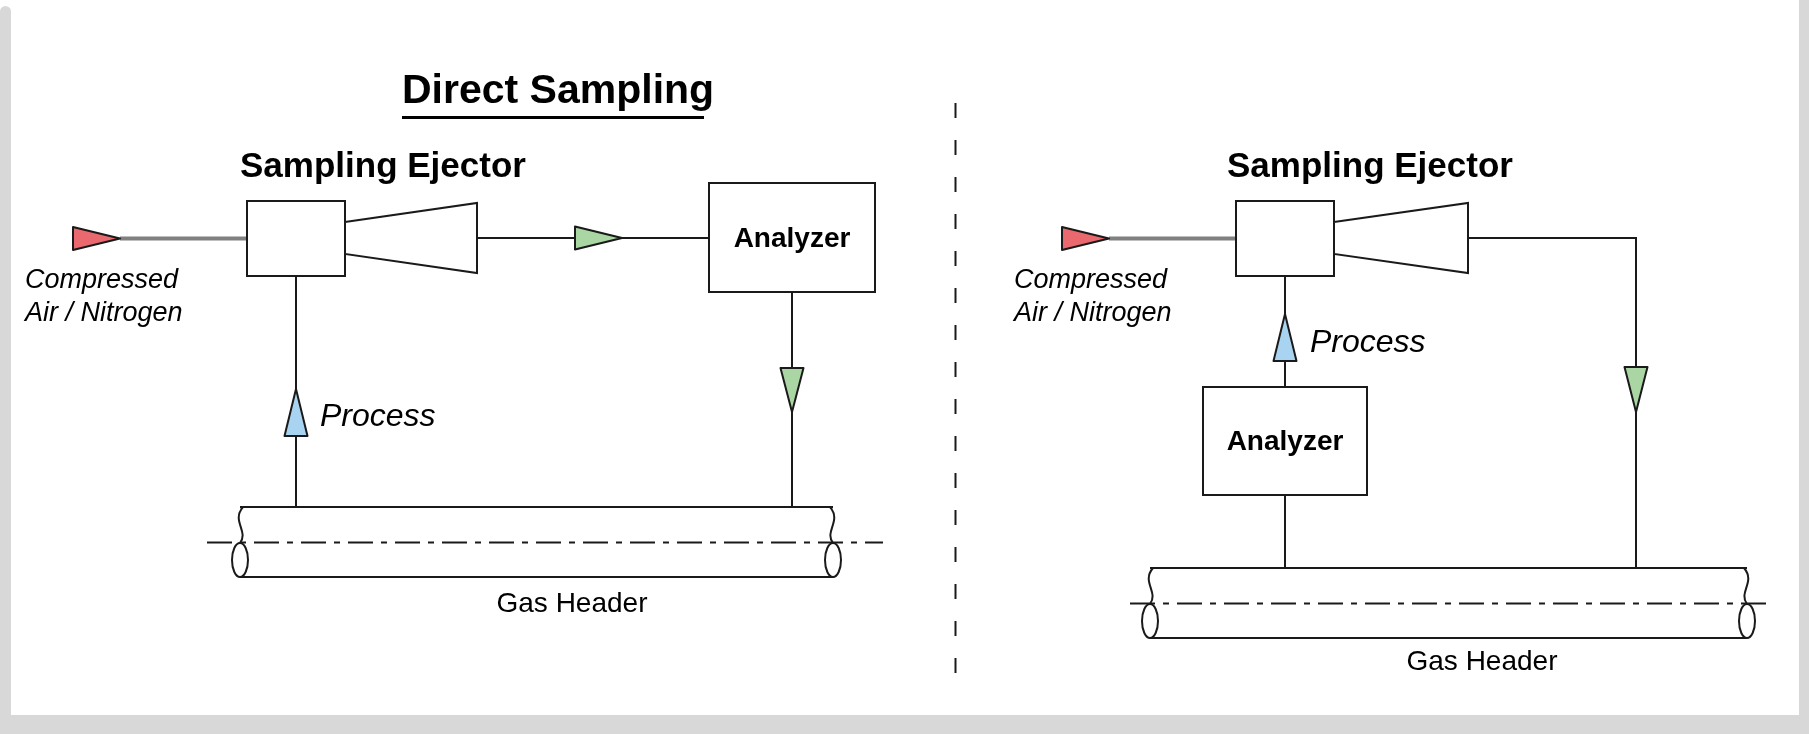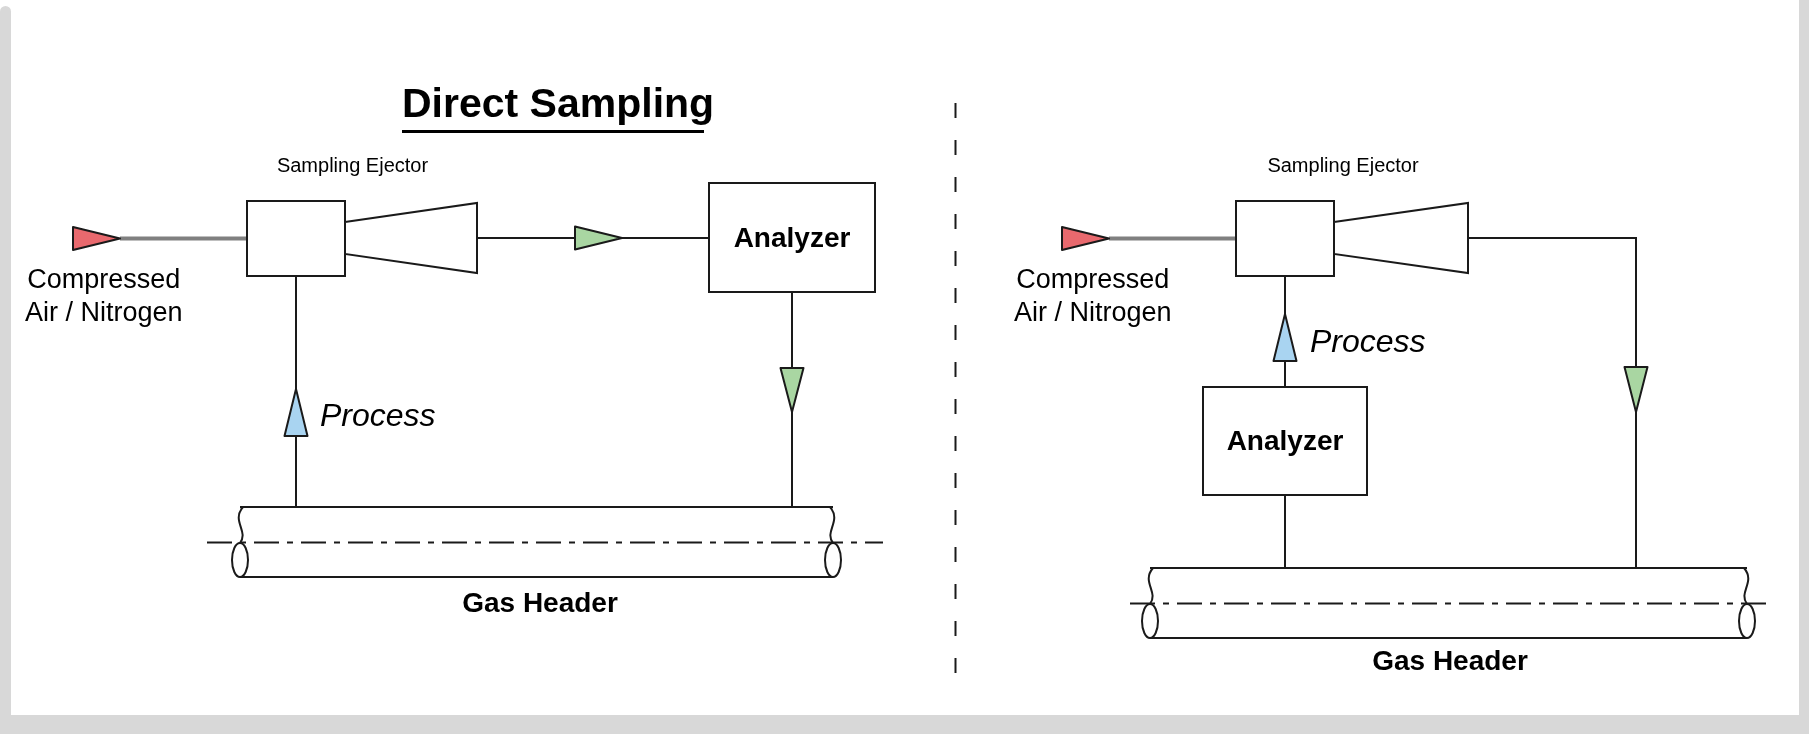--- a/index.html
+++ b/index.html
@@ -18,40 +18,40 @@
   .arrow-red   { fill:var(--compressed-air-arrow,#e9696e); }
   .arrow-green { fill:var(--sample-arrow,#a9d6a2); }
   .arrow-blue  { fill:var(--process-arrow,#a9d4f1); }
   .uline     { stroke:var(--utility-line,#808080); stroke-width:4; fill:none; }
   .centerline{ stroke:var(--line,#1a1a1a); stroke-width:2; stroke-dasharray:25 8 6 8; fill:none; }
   .divider   { stroke:var(--line,#1a1a1a); stroke-width:2; stroke-dasharray:15 22; fill:none; }
 
   
   .lbl { position:absolute; color:var(--text,#000); white-space:nowrap; }
   .title {
-    top:81px; width:302px; text-align:center;
+    top:67px; width:302px; text-align:center;
     font-size:41px; font-weight:700; line-height:45px;
     border-bottom:3px solid var(--text,#000); padding-bottom:4px;
   }
   .title-direct   { left:402px;  width:302px; }
   .title-indirect { left:1281px; width:342px; }
-  .ejector-lbl { top:150px; text-align:center; font-size:20px; font-weight:400; line-height:30px; }
+  .ejector-lbl { top:150px; text-align:center; font-size:35px; font-weight:700; line-height:30px; }
   .ejector-lbl-l { left:240px;  width:225px; }
   .ejector-lbl-r { left:1227px; width:232px; }
   .analyzer-lbl { display:flex; align-items:center; justify-content:center;
                   font-size:28px; font-weight:700; }
   .analyzer-lbl-l { left:709px;  top:183px; width:166px; height:109px; }
   .analyzer-lbl-r { left:1203px; top:387px; width:164px; height:108px; }
-  .compressed-lbl { font-size:27px; line-height:33px;text-align:center; }
+  .compressed-lbl { font-size:27px; font-style:italic; line-height:33px; }
   .compressed-lbl-l { left:25px;   top:263px; }
   .compressed-lbl-r { left:1014px; top:263px; }
   .process-lbl { font-size:32px; font-style:italic; line-height:28px; }
   .process-lbl-l { left:320px;  top:401px; }
   .process-lbl-r { left:1310px; top:327px; }
-  .gasheader-lbl { text-align:center; font-size:28px; font-weight:700; line-height:30px; }
+  .gasheader-lbl { text-align:center; font-size:28px; font-weight:400; line-height:30px;margin-left:32px; }
   .gasheader-lbl-l { left:462px;  top:588px; width:156px; }
   .gasheader-lbl-r { left:1372px; top:646px; width:156px; }
 
   
   .chrome { position:absolute; background:var(--edge-color,#d8d8d8); }
   .chrome-left   { left:0; top:6px; width:11px; height:728px; border-radius:6px 6px 0 0; }
   .chrome-bottom { left:0; top:715px; width:1809px; height:19px; }
   .chrome-right  { left:1799px; top:0; width:10px; height:734px; }
 </style>
 </head>

